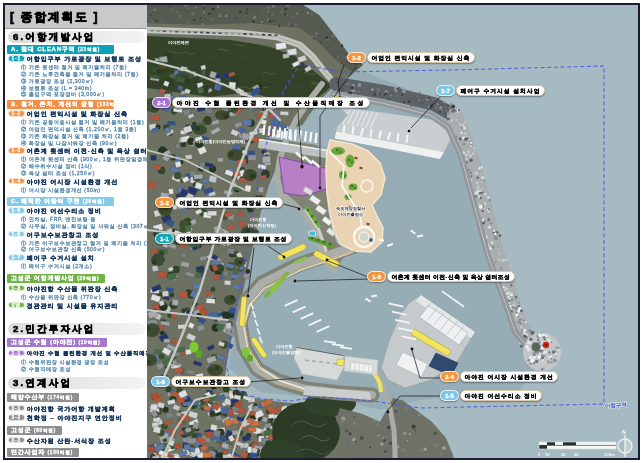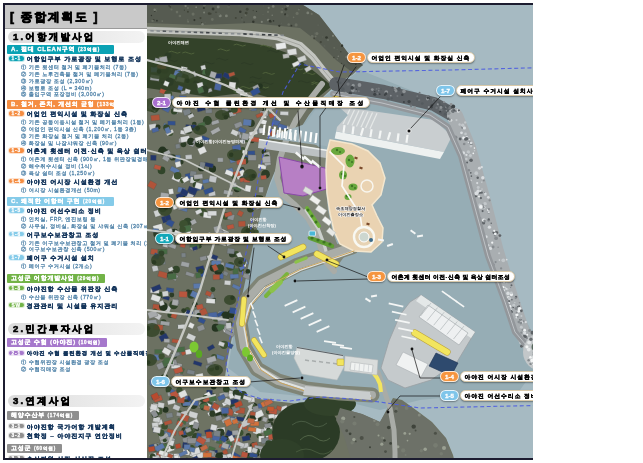--- a/index.html
+++ b/index.html
@@ -1,16 +1,16 @@
 <!DOCTYPE html>
 <html><head><meta charset="utf-8"><title>plan</title>
 <style>
 *{margin:0;padding:0;box-sizing:border-box}
 html,body{width:643px;height:463px;background:#fff;font-family:"Liberation Sans",sans-serif}
-.page{position:relative;width:533px;height:463px;overflow:hidden;background:#fff}
+.page{position:relative;width:643px;height:463px;overflow:hidden;background:#fff}
 .frame{position:absolute;left:3px;top:3px;width:637px;height:457px;border:2px solid #1c1c30;z-index:50;pointer-events:none}
 .legend{position:absolute;left:5px;top:5px;width:142px;height:453px;background:#fff;overflow:hidden;z-index:10}
 .tt{background:#c9c9c9;border-bottom:1px solid #9a9a9a;height:24px;line-height:24px;padding-left:5px;
  font-size:12px;font-weight:bold;color:#000;-webkit-text-stroke:.7px #000;letter-spacing:1.6px;white-space:nowrap}
 .sec{font-size:9.5px;font-weight:bold;color:#000;-webkit-text-stroke:.65px #000;letter-spacing:2.2px;
  background:linear-gradient(90deg,#dcdcdc,#f3f3f3);border-radius:7px;margin:2px 2px 2px 3px;padding:1px 0 1px 5px;line-height:10px;white-space:nowrap}
 .hd{font-size:6px;line-height:6px;font-weight:bold;color:#fff;-webkit-text-stroke:.3px #fff;border-radius:1px;letter-spacing:.8px;
  margin:2.2px 0 1px 2px;padding:1px 4px;white-space:nowrap;display:block;width:107px}
 .hd.short{display:block;width:fit-content;min-width:40px;padding-right:6px;margin:3.8px 0 2.4px 2px}
 .it3{margin-top:2.2px !important;margin-bottom:2.2px !important}
@@ -1910,21 +1910,21 @@
         <line x1="478.0" y1="431.0" x2="478.0" y2="453.0" stroke="#eef0f0" stroke-width="1.4"></line>
         <path d="M478.0,435.0 A7,7 0 0 1 478.0,449.0 Z" fill="rgba(240,242,242,.35)"></path>
         <text x="475.0" y="430.0" font-size="5.5" fill="#f2f4f4" font-weight="bold">N</text>
       </g>
     </svg>
 
 <div class="legend">
 
 <div class="tt">[ 종합계획도 ]</div>
 
-<div class="sec">1.어항개발사업</div>
+<div class="sec">6.어항개발사업</div>
 
 <div class="hd cA">A. 절대 CLEAN구역 <span style="font-size:4.6px">(23억원)</span></div>
 
 <div class="it"><span class="bg cA">1-1</span>어항입구부 가로광장 및 보행로 조성</div>
 <div class="sub">① 기존 횟센터 철거 및 폐기물처리 (7동)</div>
 <div class="sub">② 기존 노후건축물 철거 및 폐기물처리 (7동)</div>
 <div class="sub">③ 가로광장 조성 (2,300㎡)</div>
 <div class="sub">④ 보행로 조성 (L = 340m)</div>
 <div class="sub">⑤ 출입구역 포장정비 (3,000㎡)</div>
 
@@ -1965,21 +1965,21 @@
 <div class="it"><span class="bg cG">SW</span>경관관리 및 시설물 유지관리</div>
 
 <div class="sec" style="margin-top:14px">2.민간투자사업</div>
 
 <div class="hd cP short" style="margin-top:2.5px;margin-bottom:3px;margin-left:2px">고성군 수협 (아야진) <span style="font-size:4.6px">(10억원)</span></div>
 
 <div class="it" style="font-size:5.4px"><span class="bg cP">2-1</span>아야진 수협 클린환경 개선 및 수산물직매장 조성</div>
 <div class="sub">① 수협위판장 시설환경 광장 조성</div>
 <div class="sub">② 수협직매장 조성</div>
 
-<div class="sec" style="margin-top:23px">3.연계사업</div>
+<div class="sec" style="margin-top:5px">3.연계사업</div>
 
 <div class="hd cGr short">해양수산부 <span style="font-size:4.6px">(174억원)</span></div>
 
 <div class="it it3"><span class="bg cGr">3-1</span>아야진항 국가어항 개발계획</div>
 
 <div class="it it3"><span class="bg cGr">3-2</span>천학정 ~ 아야진지구 연안정비</div>
 
 <div class="hd cGr short">고성군 <span style="font-size:4.6px">(60억원)</span></div>
 
 <div class="it it3"><span class="bg cGr">3-3</span>수산자원 산란·서식장 조성</div>

